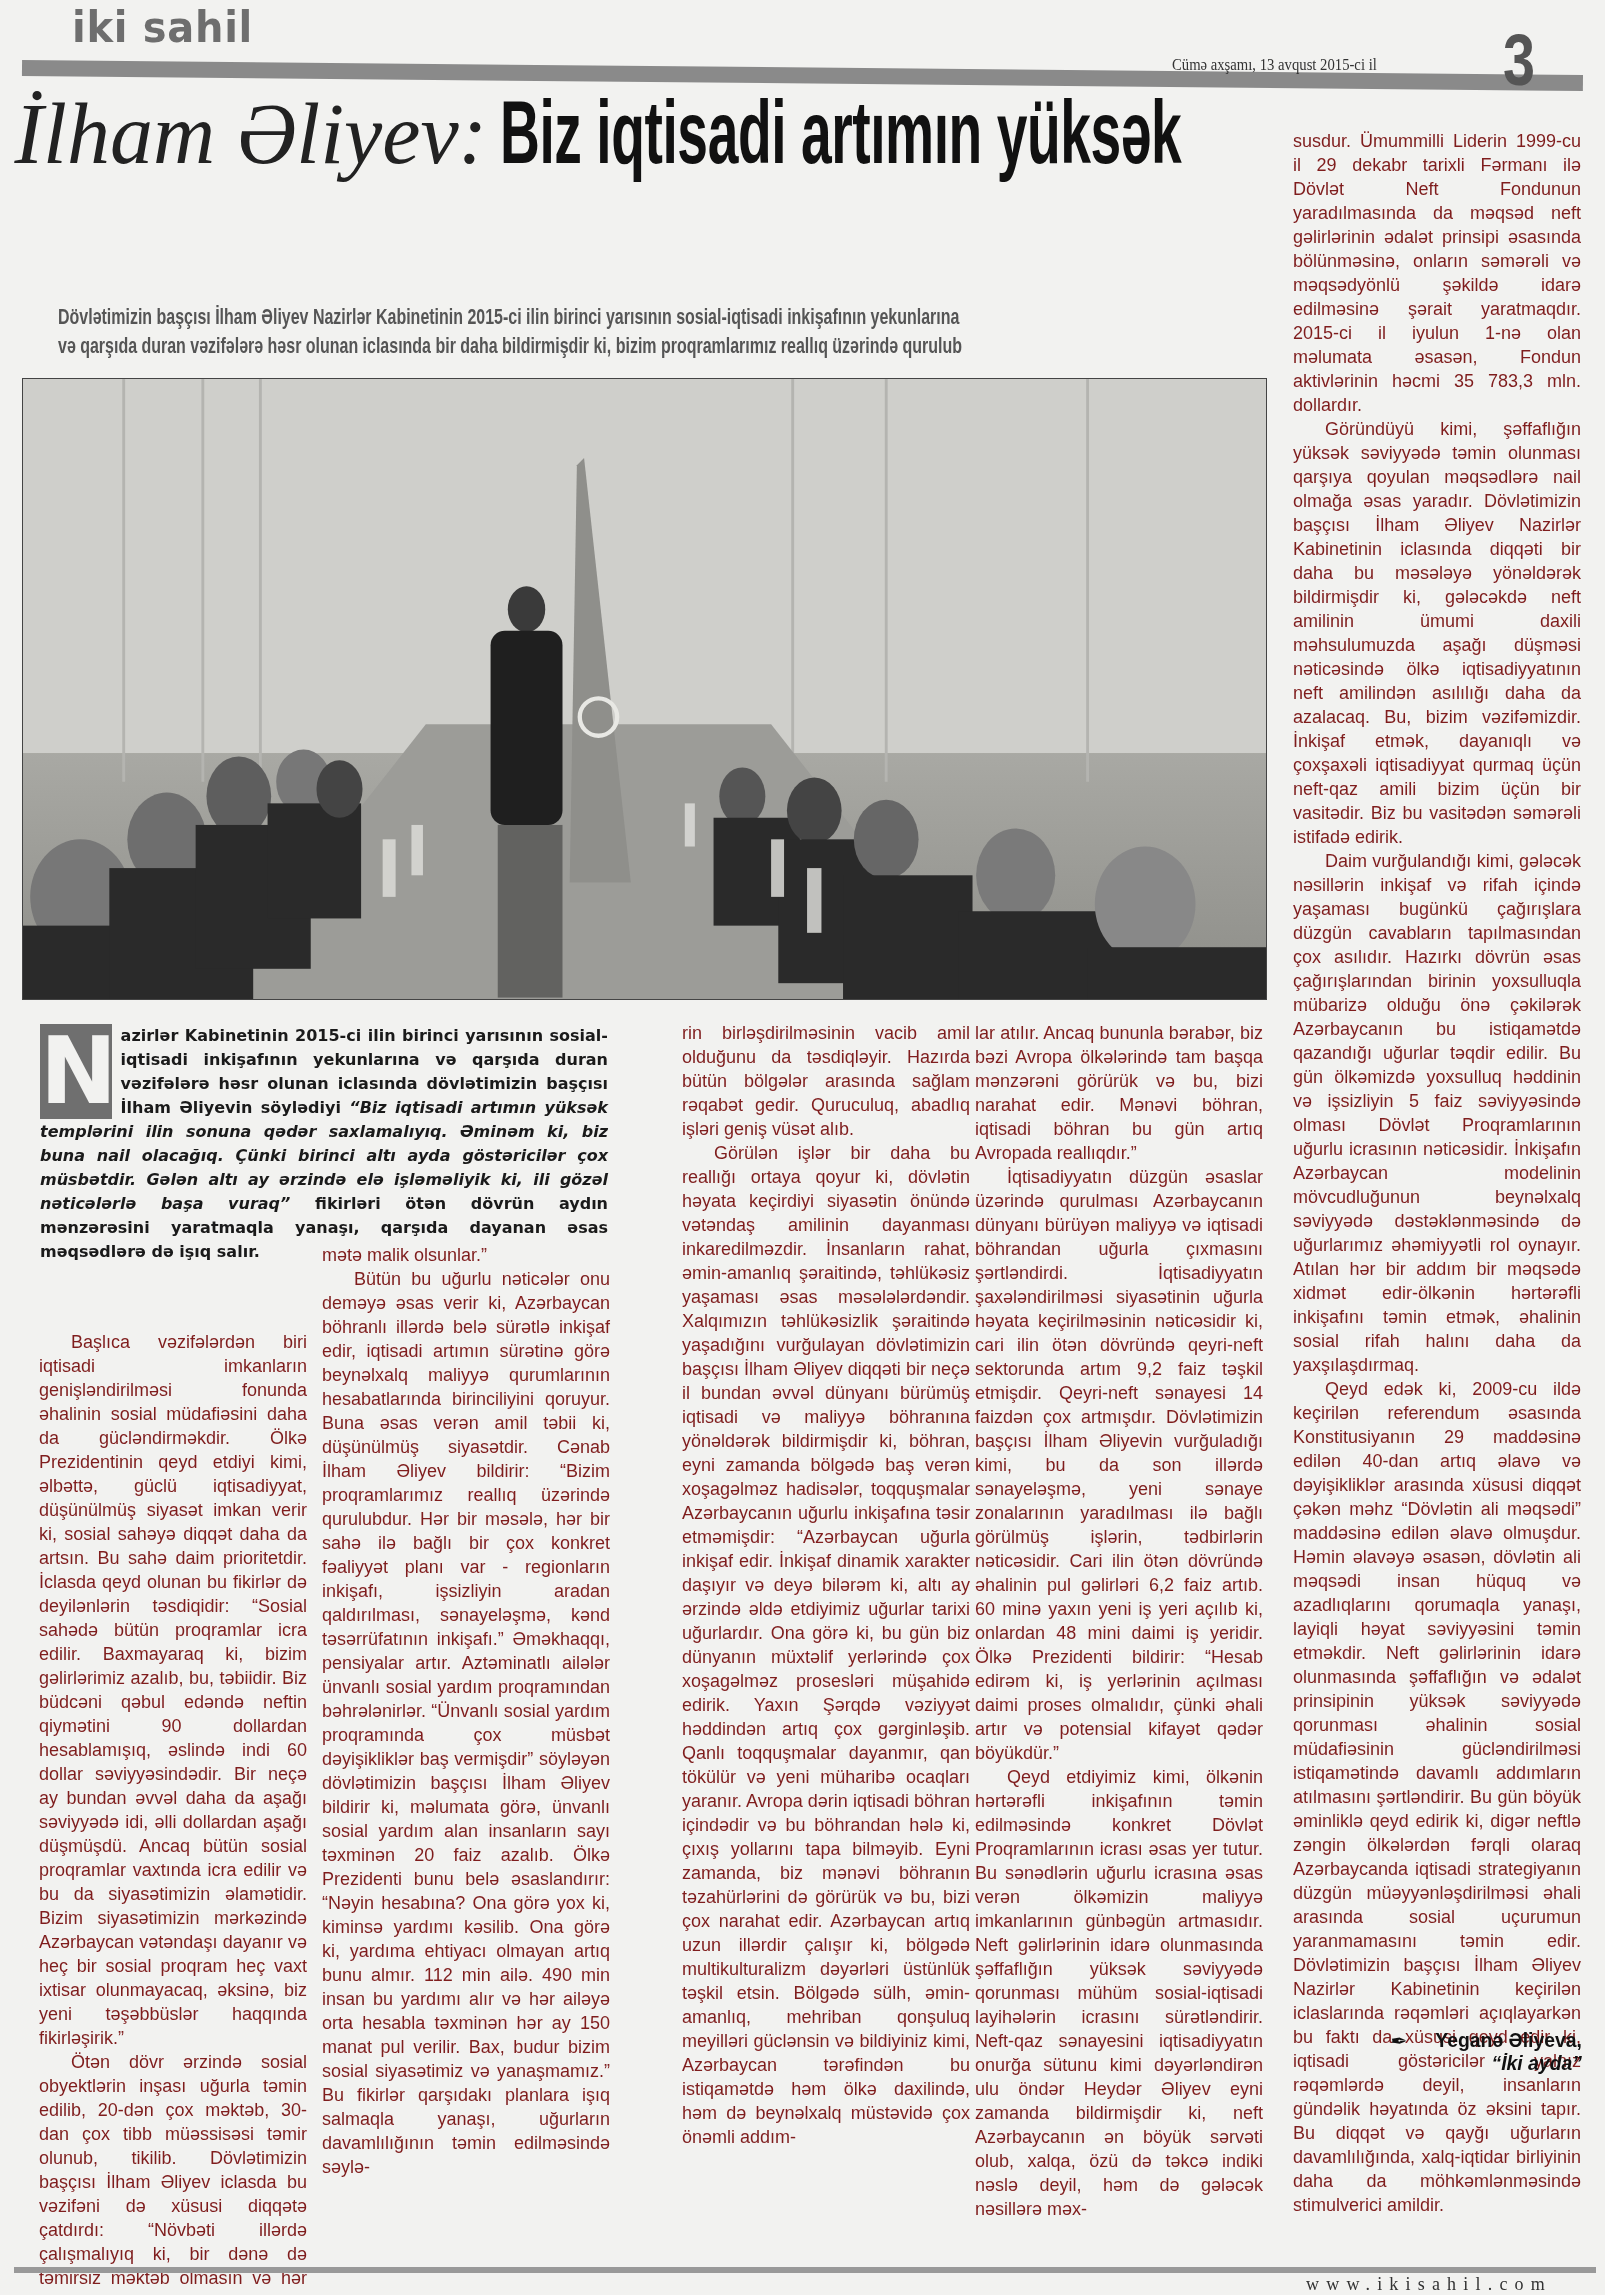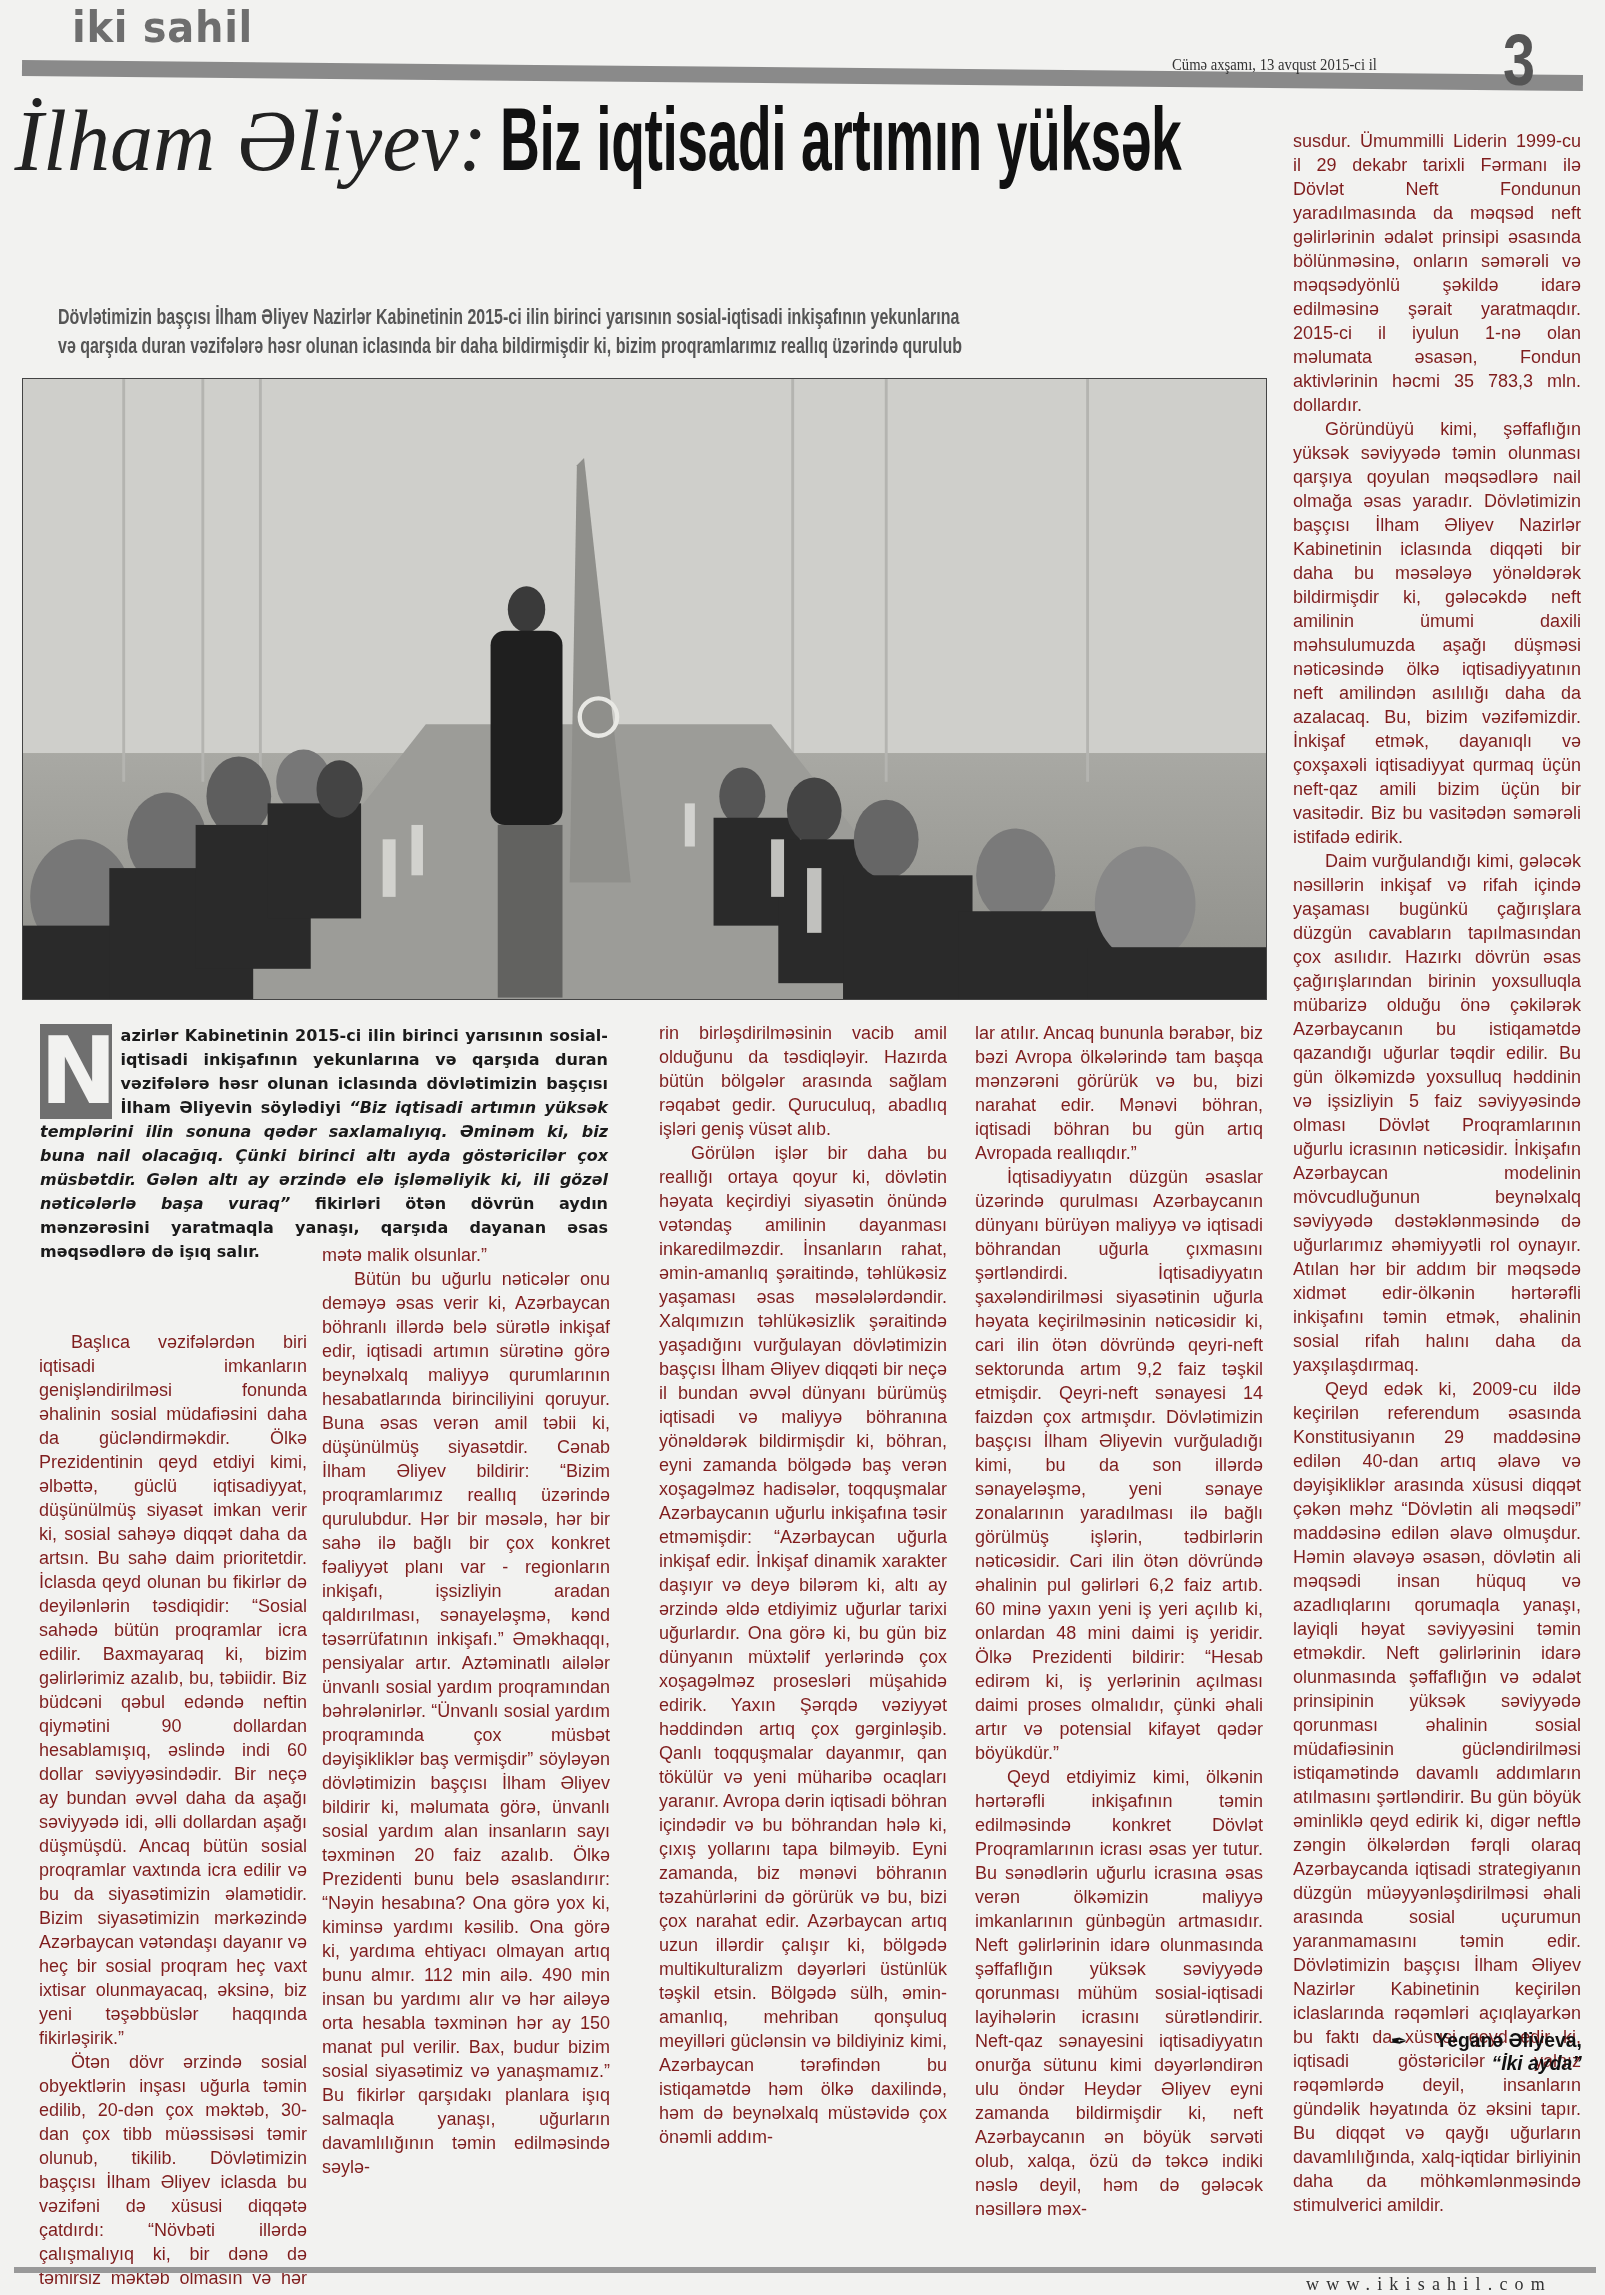--- a/index.html
+++ b/index.html
@@ -21,21 +21,21 @@
   #issue-date {
     left: 1172px; top: 55px; font-family: "Liberation Serif", serif; font-size: 17.3px; color: #333;
     transform: scaleX(0.85); transform-origin: left;
   }
   #page-number {
     left: 1503px; top: 18.7px; font-family: "Liberation Sans", sans-serif; font-weight: 900;
     font-size: 72px; color: #555; transform: scaleX(0.8); transform-origin: left;
   }
   
   #headline { left: 14.4px; top: 108px; width: 1266px; }
-  .hl-line { display: block; white-space: nowrap; line-height: 63px; }
+  .hl-line { display: block; white-space: nowrap; line-height: 49px; }
   .hl-italic {
     font-family: "Liberation Serif", serif; font-style: italic; font-weight: 400;
     font-size: 86px; color: #222; margin-right: 13px;
   }
   .hl-bold {
     font-family: "Liberation Sans", sans-serif; font-weight: 900; font-size: 89px; color: #111;
     display: inline-block; transform: scaleX(0.62); transform-origin: left; letter-spacing: -0.7px;
   }
   #hl-line2 .hl-bold { transform: scaleX(0.64); }
   #subheadline {
@@ -52,21 +52,21 @@
   #photo svg { width: 100%; height: 100%; display: block; }
   
   .col {
     font-family: "Liberation Sans", sans-serif; font-size: 18px; line-height: 24px;
     color: #7f1d1d; text-align: justify; hyphens: manual;
   }
   .col p { margin: 0; text-indent: 0; }
   .col p.indent { text-indent: 32px; }
   #col-1 { left: 39px; top: 1302px; width: 268px; margin-top: 28px; }
   #col-2 { left: 322px; top: 1243px; width: 288px; }
-  #col-3 { left: 659px; top: 1021px; width: 288px; }
+  #col-3 { left: 682px; top: 1021px; width: 288px; }
   #col-4 { left: 975px; top: 1021px; width: 288px; }
   #col-5 { left: 1293px; top: 129px; width: 288px; }
   
   #lead {
     left: 40px; top: 1024px; width: 568px; font-family: "DejaVu Sans", sans-serif; font-weight: 700;
     font-size: 16px; line-height: 24px; color: #1a1a1a; text-align: justify;
   }
   #lead .drop-cap {
     float: left; width: 72px; height: 95px; margin: 0 8.6px 0 0; background: #6f6f6f; color: #f2f2f0;
     font-family: "DejaVu Sans", sans-serif; font-weight: 900; font-size: 92px; line-height: 95px;

